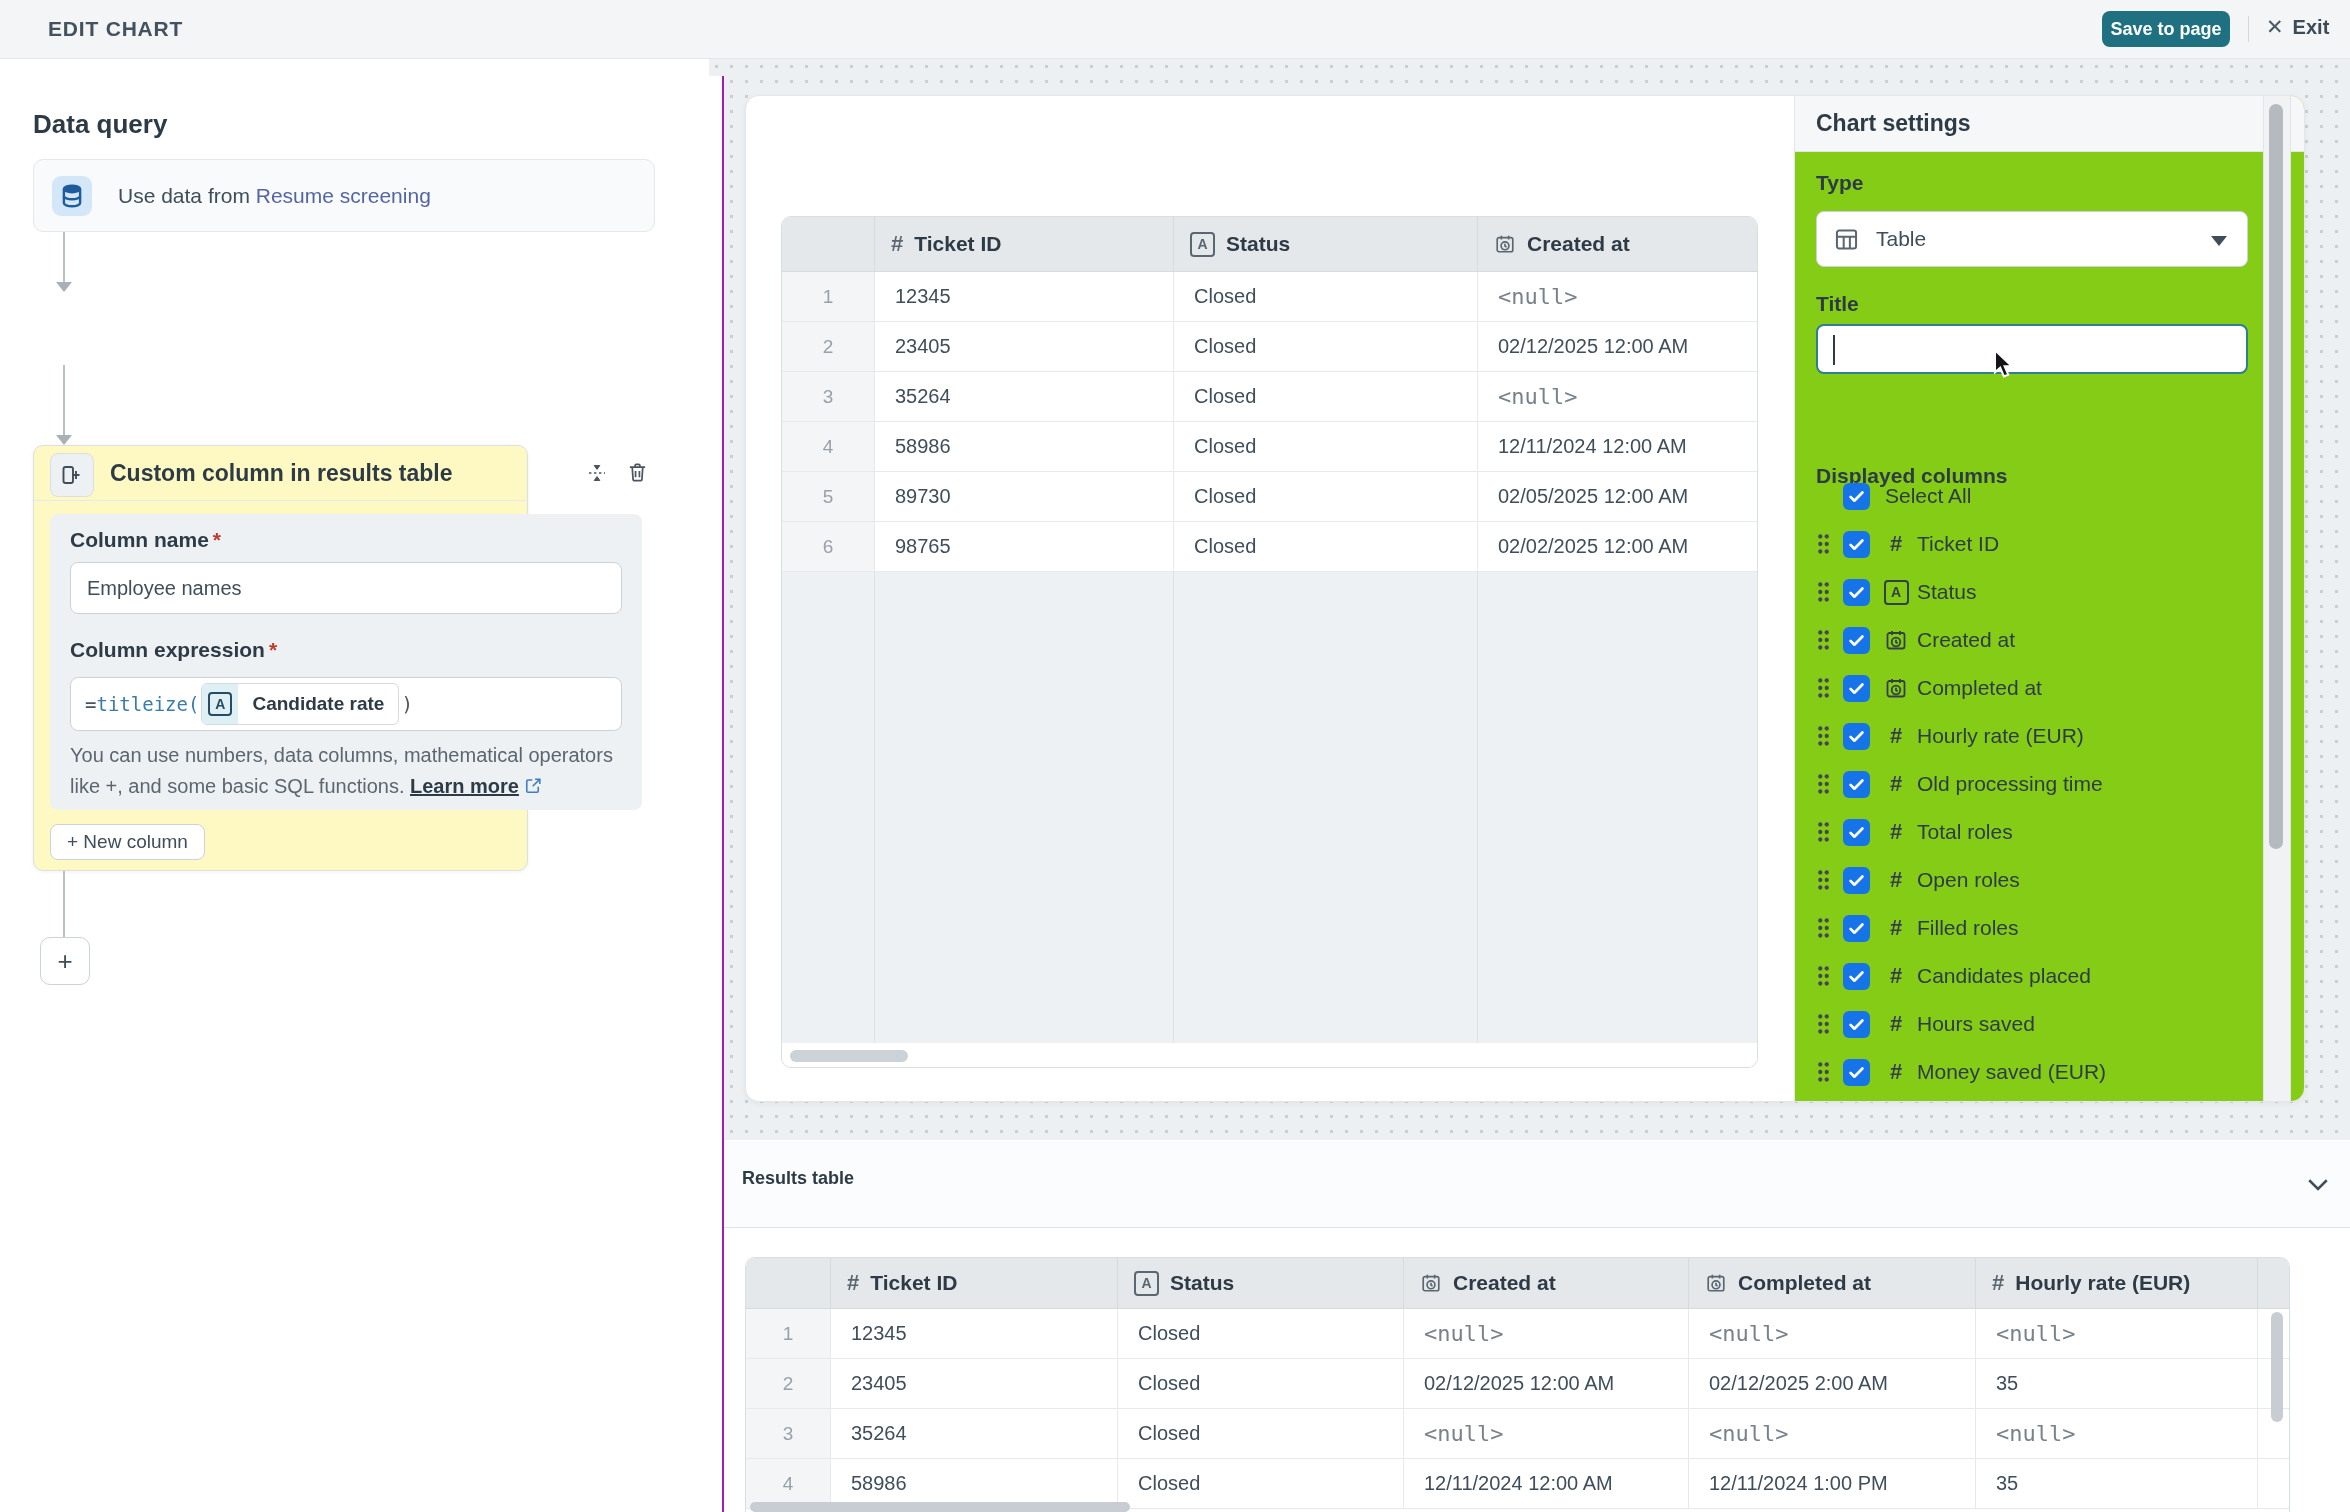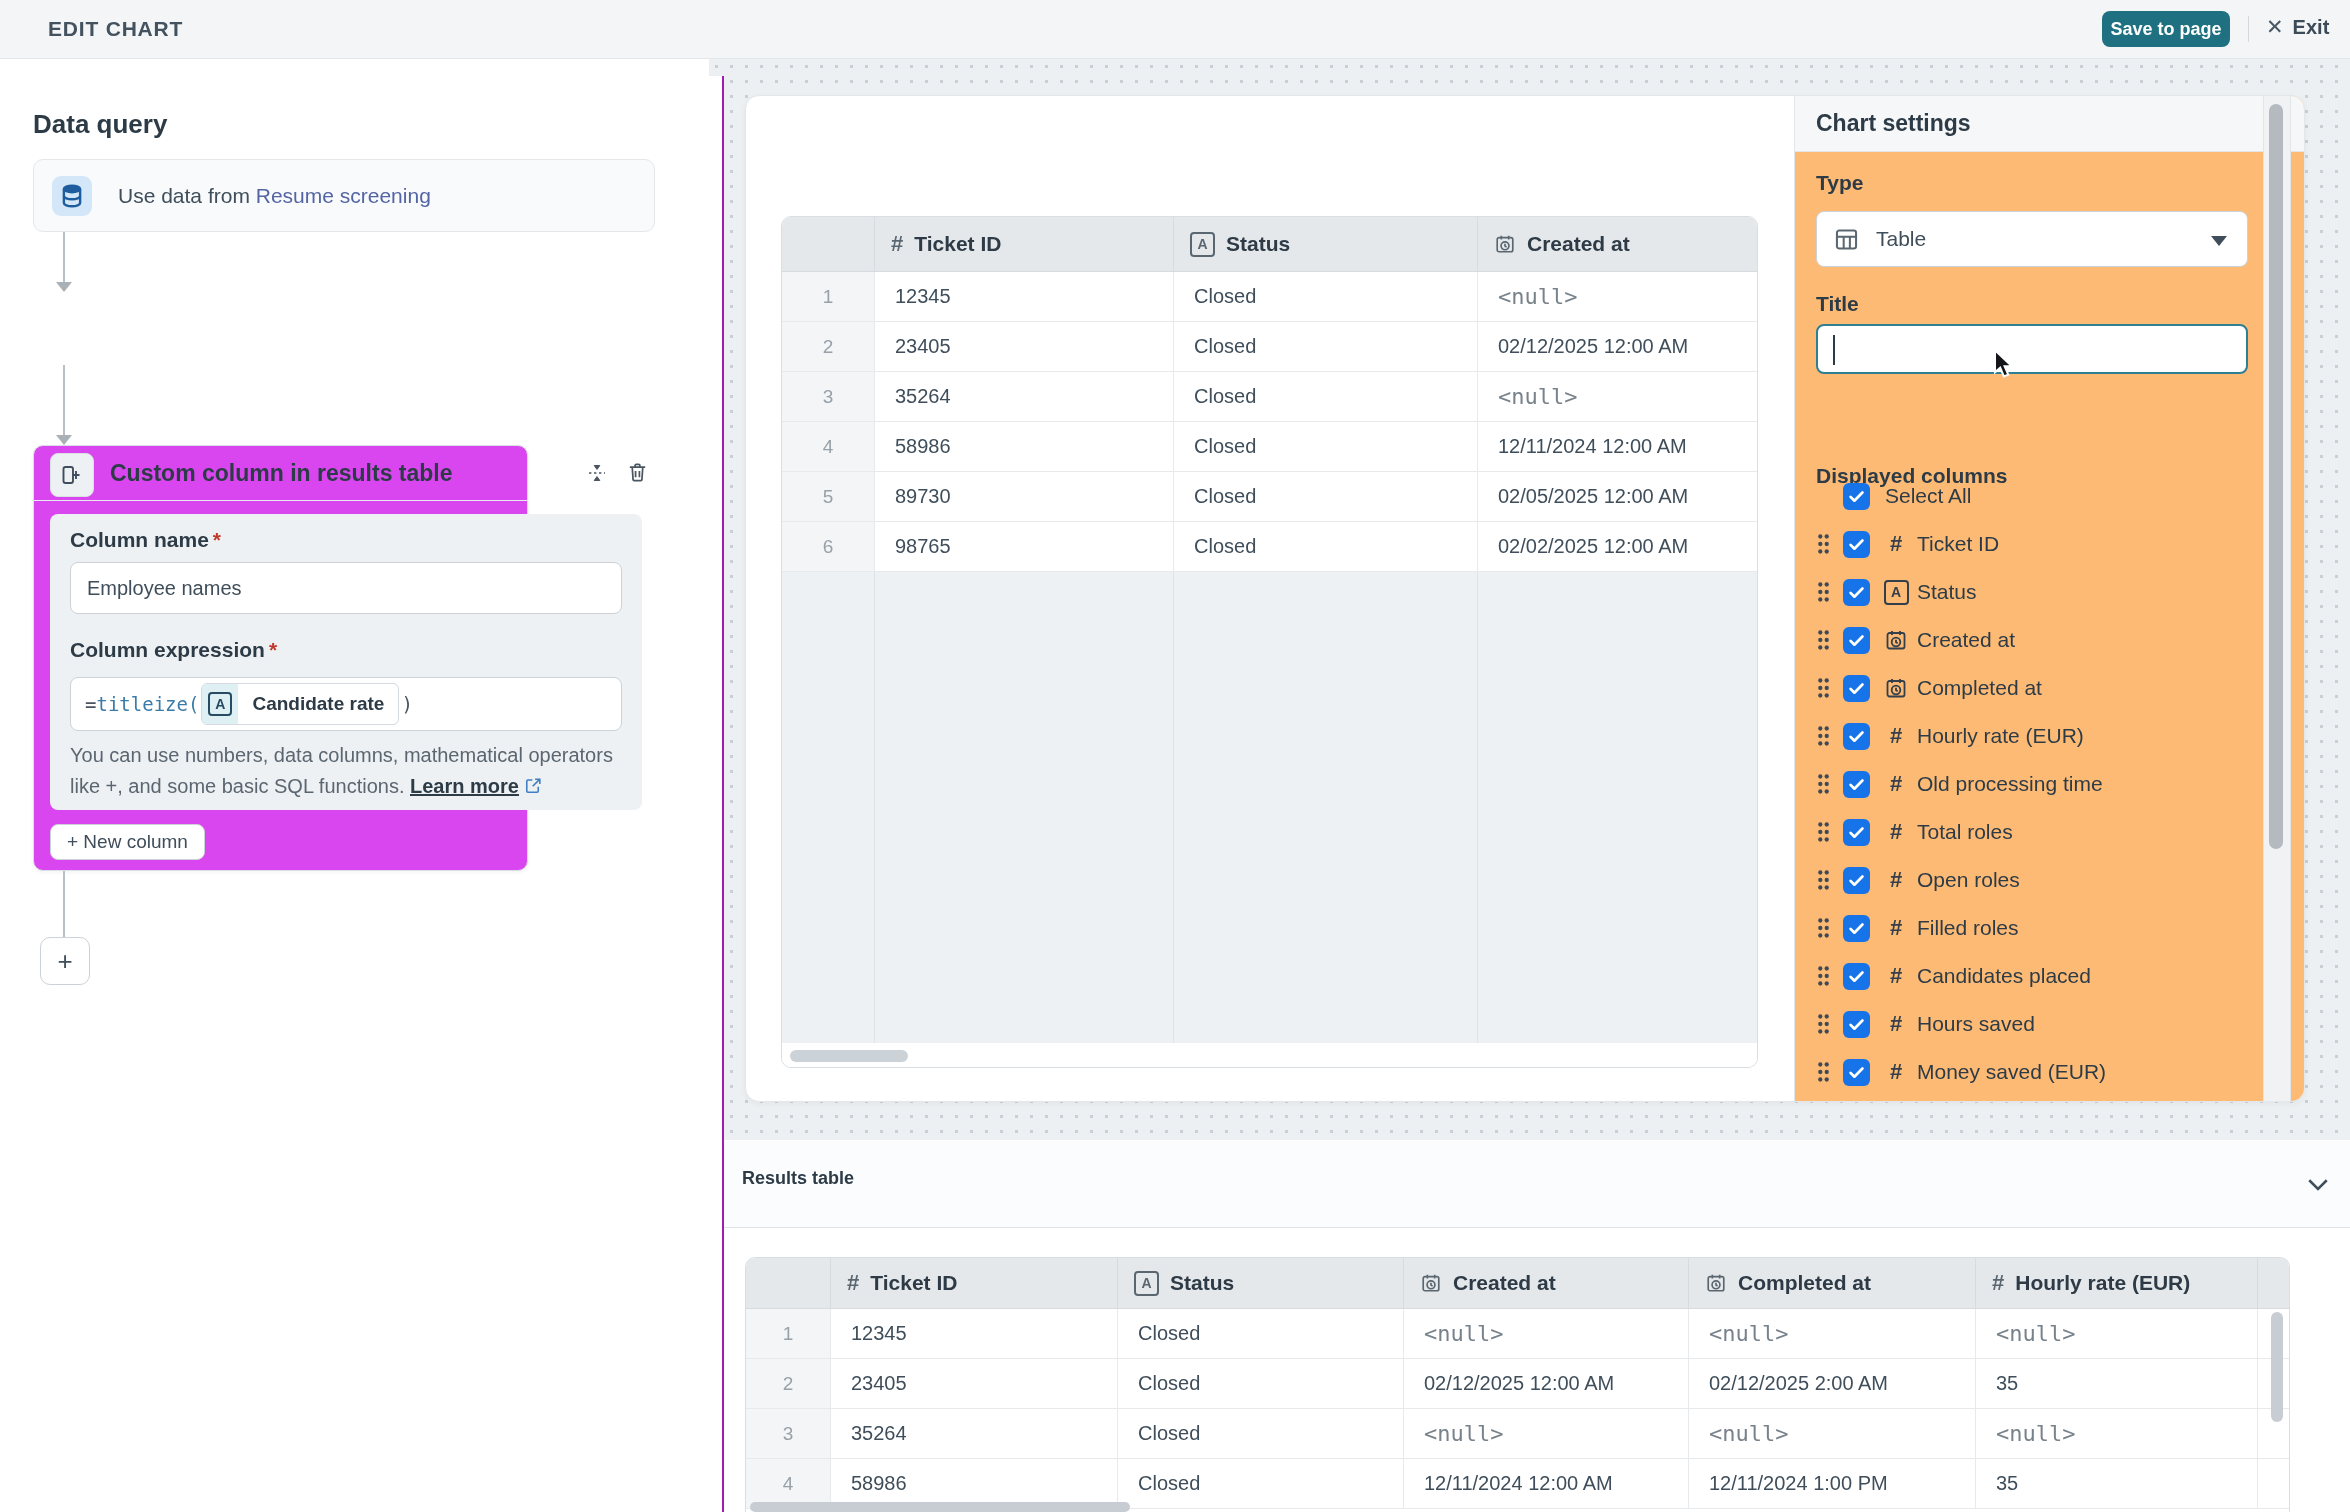--- a/index.html
+++ b/index.html
@@ -29,21 +29,21 @@
         justify-content:center;flex:none;}
   .tile-db{background:#d4e7f8;} .tile-filter{background:#e3dff9;}
   .step-text{margin-left:26px;font-size:21px;color:#3f4e5a;}
   .link-text{color:#5565a4;} .f-field{color:#4a5691;} .f-op{color:#a5455a;}
   .connector{position:absolute;left:63px;width:2px;background:#b9bfc5;}
   .conn1{top:156px;height:53px;} .conn2{top:289px;height:73px;} .conn3{top:795px;height:66px;}
   .arrowhead{position:absolute;left:56px;width:0;height:0;border-left:8px solid transparent;
         border-right:8px solid transparent;border-top:10px solid #a9b0b6;}
   .ah1{top:206px;} .ah2{top:359px;}
   
-  .custom-card{position:absolute;left:33px;top:369px;width:495px;height:426px;background:#d946ef;
+  .custom-card{position:absolute;left:33px;top:369px;width:495px;height:426px;background:#fef9c3;
         border:1px solid #dbe0e4;border-radius:10px;box-sizing:border-box;
         box-shadow:0 1px 4px rgba(25,39,52,.06);}
   .cc-head{position:relative;height:54px;border-bottom:1px solid #e7eaed;}
   .cc-tile{position:absolute;left:16px;top:7px;width:42px;height:42px;background:#eef1f3;
         border:1px solid #dadfe3;border-radius:8px;display:flex;align-items:center;justify-content:center;}
   .cc-title{position:absolute;left:76px;top:0;line-height:54px;font-size:23px;font-weight:700;color:#2d3b47;}
   .cc-act{position:absolute;top:15px;width:24px;height:24px;color:#4a5560;cursor:pointer;}
   .cc-unfold{left:551px;} .cc-trash{left:592px;}
   .cc-body{position:absolute;left:16px;top:68px;width:592px;height:296px;background:#eef1f4;
         border-radius:8px;}
@@ -102,21 +102,21 @@
   .ic-num{font-size:22px;font-weight:600;line-height:1;}
   .ic-a{width:21px;height:21px;border:2px solid currentColor;border-radius:4px;font-size:14px;
         font-weight:700;display:inline-flex;align-items:center;justify-content:center;line-height:1;}
   .preview-card{position:absolute;left:35px;top:120px;width:977px;height:852px;background:#fff;
         border:1px solid #d9dee2;border-radius:10px;box-sizing:border-box;overflow:hidden;}
   .scrollzone-h{position:relative;height:26px;background:#fff;}
   .hthumb{position:absolute;left:8px;top:7px;width:118px;height:12px;border-radius:6px;
         background:#ccd3d8;cursor:pointer;}
   
   .settings{position:absolute;left:1048px;top:0;right:0;bottom:0;border-left:1px solid #e2e6e9;
-        background:#fdba74;border-radius:0 13px 13px 0;overflow:hidden;}
+        background:#84cc16;border-radius:0 13px 13px 0;overflow:hidden;}
   .set-head{height:55px;background:#f6f7f8;border-bottom:1px solid #e2e6e9;}
   .set-head-title{padding-left:21px;line-height:55px;font-size:23px;font-weight:700;color:#2d3b47;}
   .set-label{position:absolute;left:21px;font-size:21px;font-weight:700;color:#2d3b47;}
   .type-select{position:absolute;left:21px;top:115px;width:432px;height:56px;background:#fff;
         border:1px solid #ccd2d7;border-radius:8px;box-sizing:border-box;display:flex;
         align-items:center;padding-left:16px;gap:16px;cursor:pointer;}
   .type-txt{font-size:21px;color:#3f4e5a;}
   .caret{position:absolute;right:20px;top:24px;width:0;height:0;border-left:8px solid transparent;
         border-right:8px solid transparent;border-top:10px solid #3f4e5a;}
   .title-input{position:absolute;left:21px;top:228px;width:432px;height:50px;background:#fff;

